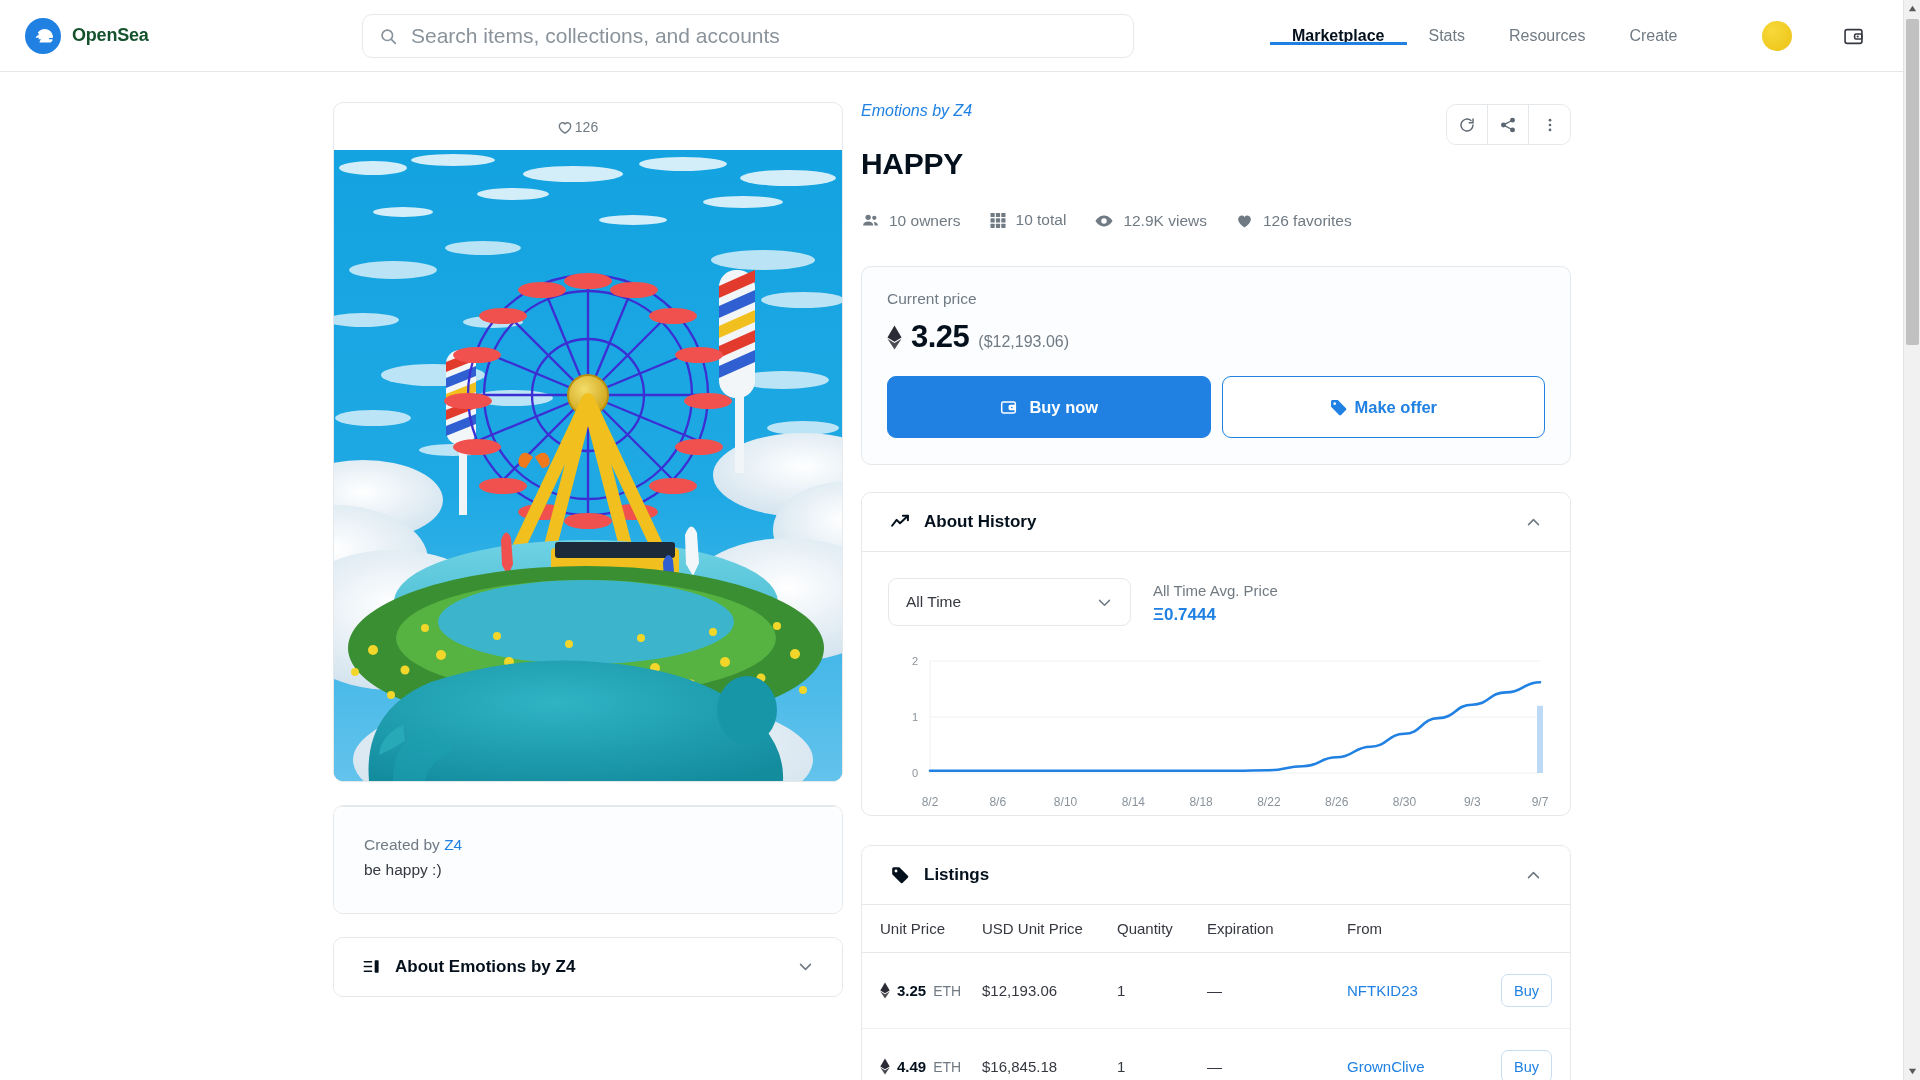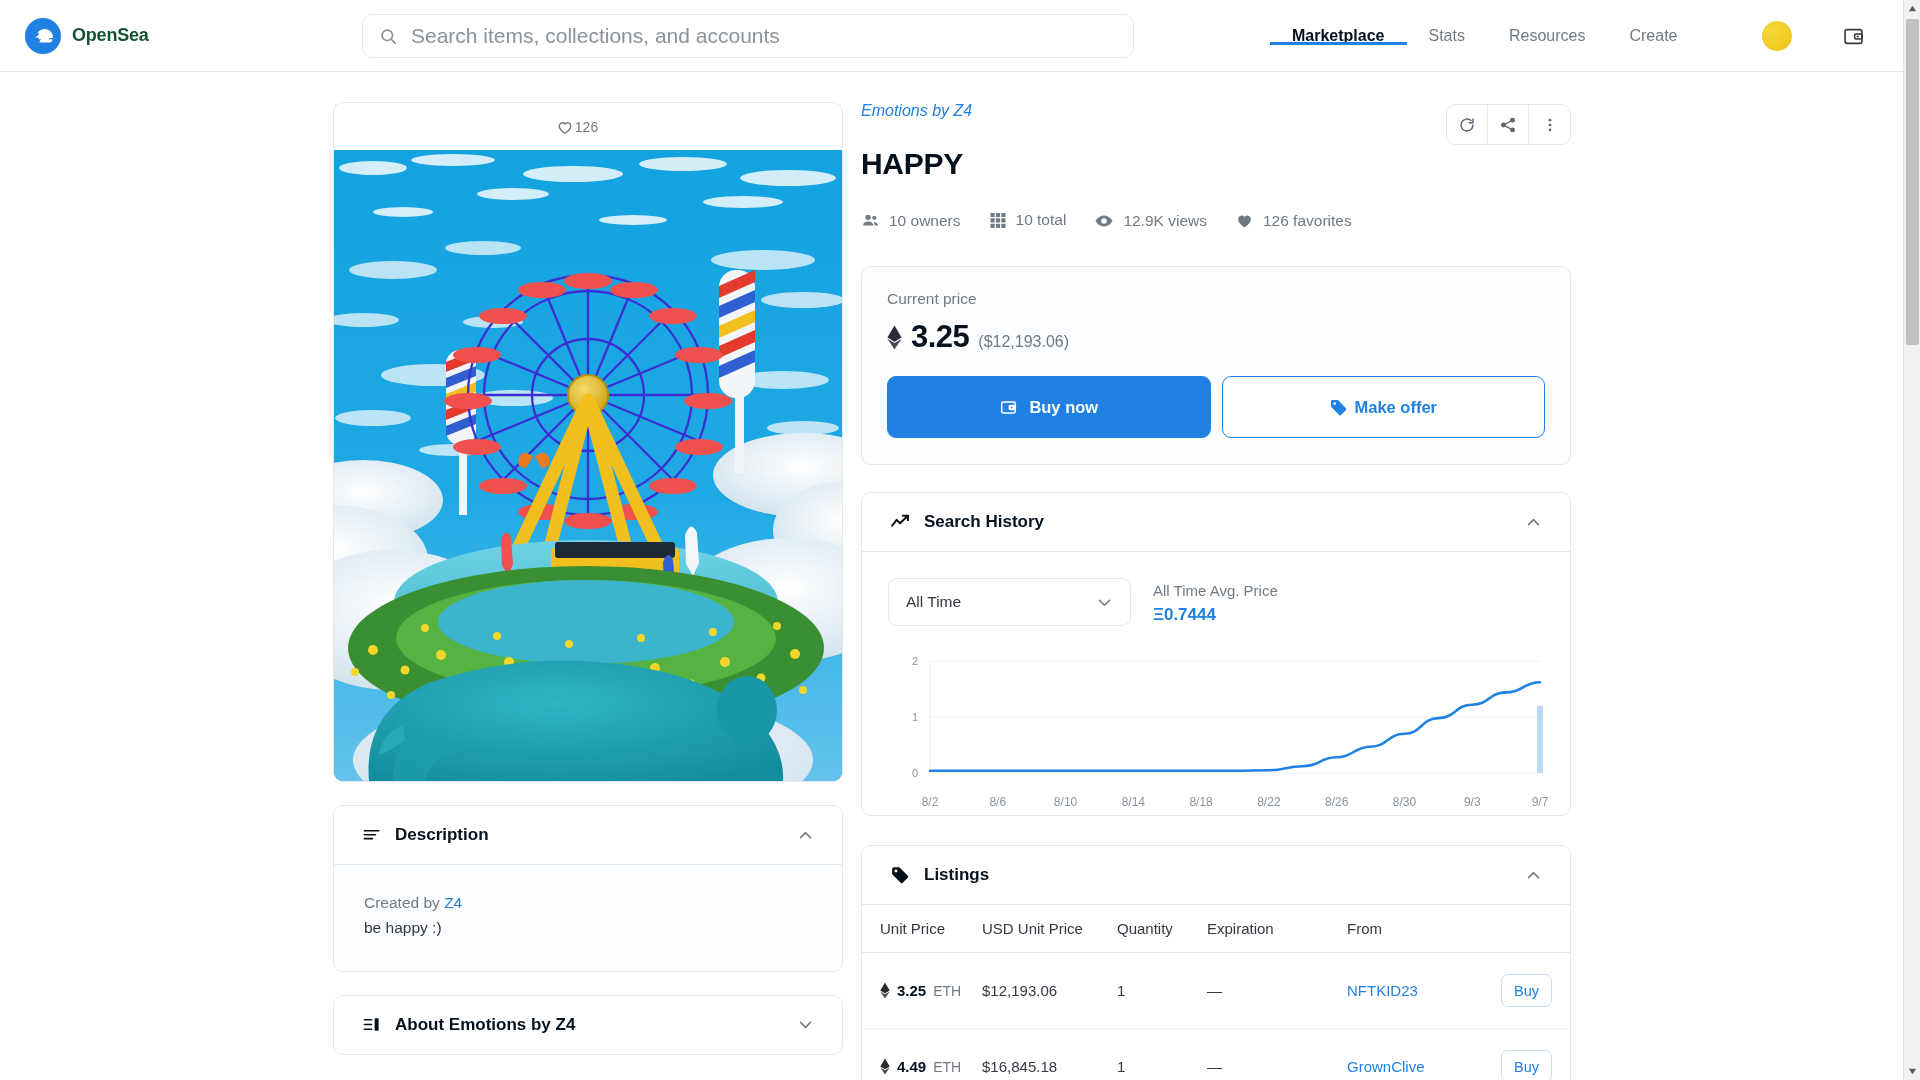--- a/index.html
+++ b/index.html
@@ -438,35 +438,20 @@
         </g>
 
         <path d="M36 631 Q30 560 98 532 Q180 505 264 512 Q370 520 420 566 Q452 596 450 631 Z" fill="url(#headg)"></path>
         <path d="M60 631 Q58 592 96 576 L120 600 Q96 612 92 631 Z" fill="#1ea0b0" opacity="0.55"></path>
         <ellipse cx="414" cy="560" rx="30" ry="34" fill="#1796a8"></ellipse>
         <path d="M70 575 q-22 10 -24 30 q14 -6 26 -14 z" fill="#28a9b8"></path>
       </svg>
     </div>
 
     <div class="panel">
-      <div class="panel-head">
-        <span style="display:flex;">
-          <svg width="19" height="19" viewBox="0 0 24 24" stroke="#04111d" stroke-width="2.1" stroke-linecap="round">
-            <line x1="3" y1="6" x2="21" y2="6"></line>
-              <line x1="3" y1="11" x2="17" y2="11"></line>
-            <line x1="3" y1="16" x2="13" y2="16"></line>
-          </svg>
-        </span>
-        <span class="title">Description</span>
-        <span class="chev">
-          <svg width="17" height="17" viewBox="0 0 24 24" fill="none" stroke="#707a83" stroke-width="2.2" stroke-linecap="round" stroke-linejoin="round">
-            <polyline points="5 15 12 8 19 15"></polyline>
-          </svg>
-        </span>
-      </div>
       <div class="panel-body">
         <div class="desc-line">
           <span>Created by </span><span class="link">Z4</span>
         </div>
         <div class="desc-line" style="color:#353840;">be happy :)</div>
       </div>
     </div>
 
     <div class="panel">
       <div class="panel-head">
@@ -611,21 +596,21 @@
 
     
     <div class="chart-panel">
       <div class="panel-head">
         <span style="display:flex;">
           <svg width="20" height="20" viewBox="0 0 24 24" fill="none" stroke="#04111d" stroke-width="2.4" stroke-linecap="round" stroke-linejoin="round">
             <polyline points="2.5 16.5 8 9.5 12 13.5 21.5 4.5"></polyline>
               <polyline points="15.5 4.5 21.5 4.5 21.5 10"></polyline>
           </svg>
         </span>
-        <span class="title">Search History</span>
+        <span class="title">About History</span>
         <span class="chev">
           <svg width="17" height="17" viewBox="0 0 24 24" fill="none" stroke="#707a83" stroke-width="2.2" stroke-linecap="round" stroke-linejoin="round">
             <polyline points="5 15 12 8 19 15"></polyline>
           </svg>
         </span>
       </div>
       <div class="chart-body">
         <div class="chart-controls">
           <div class="select">
             <span>All Time</span>

